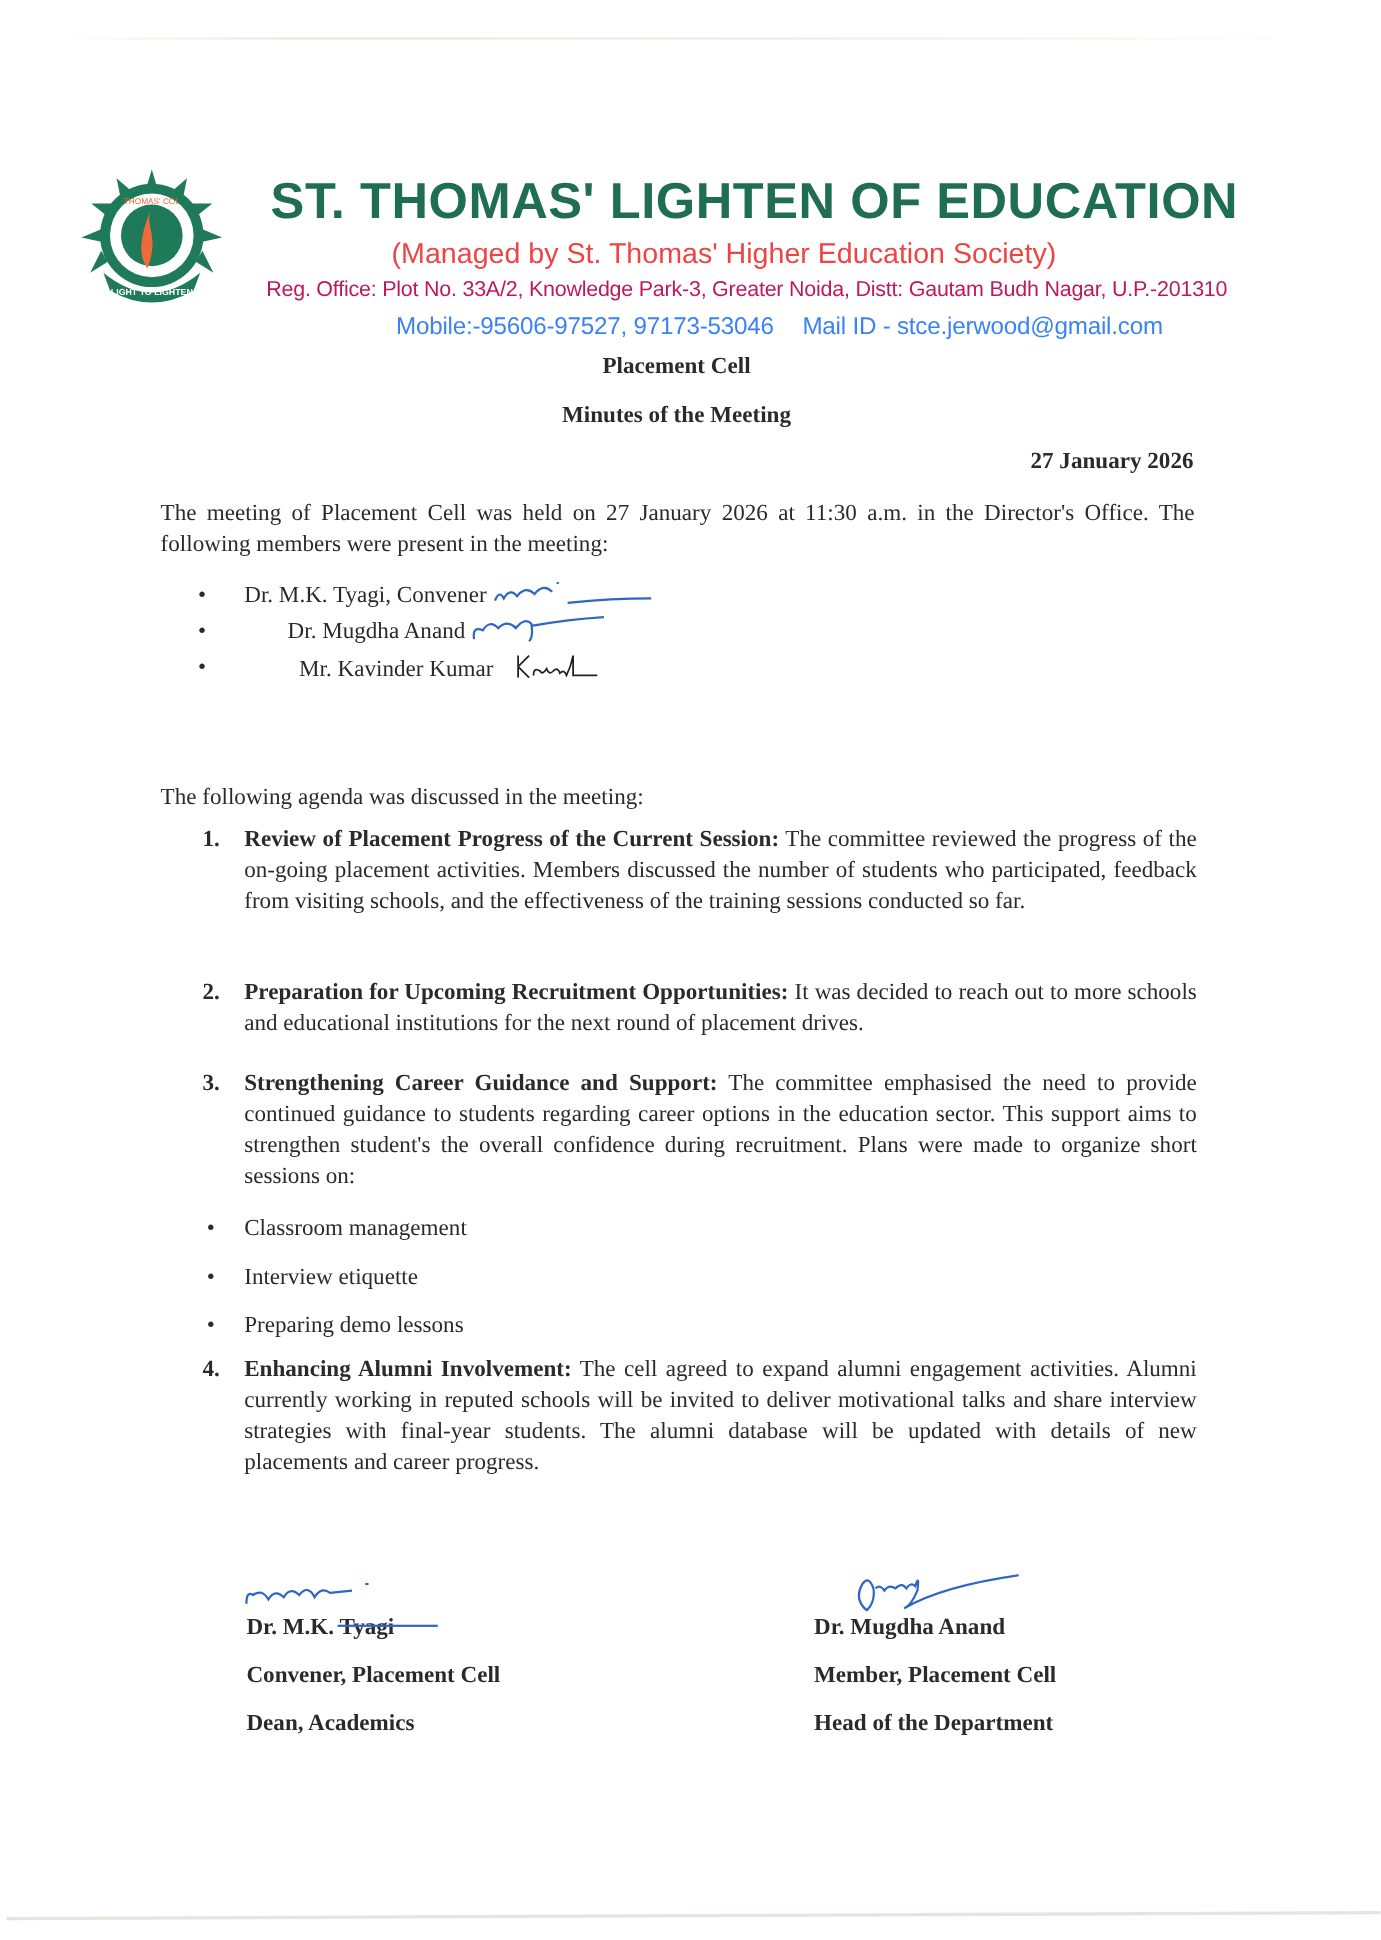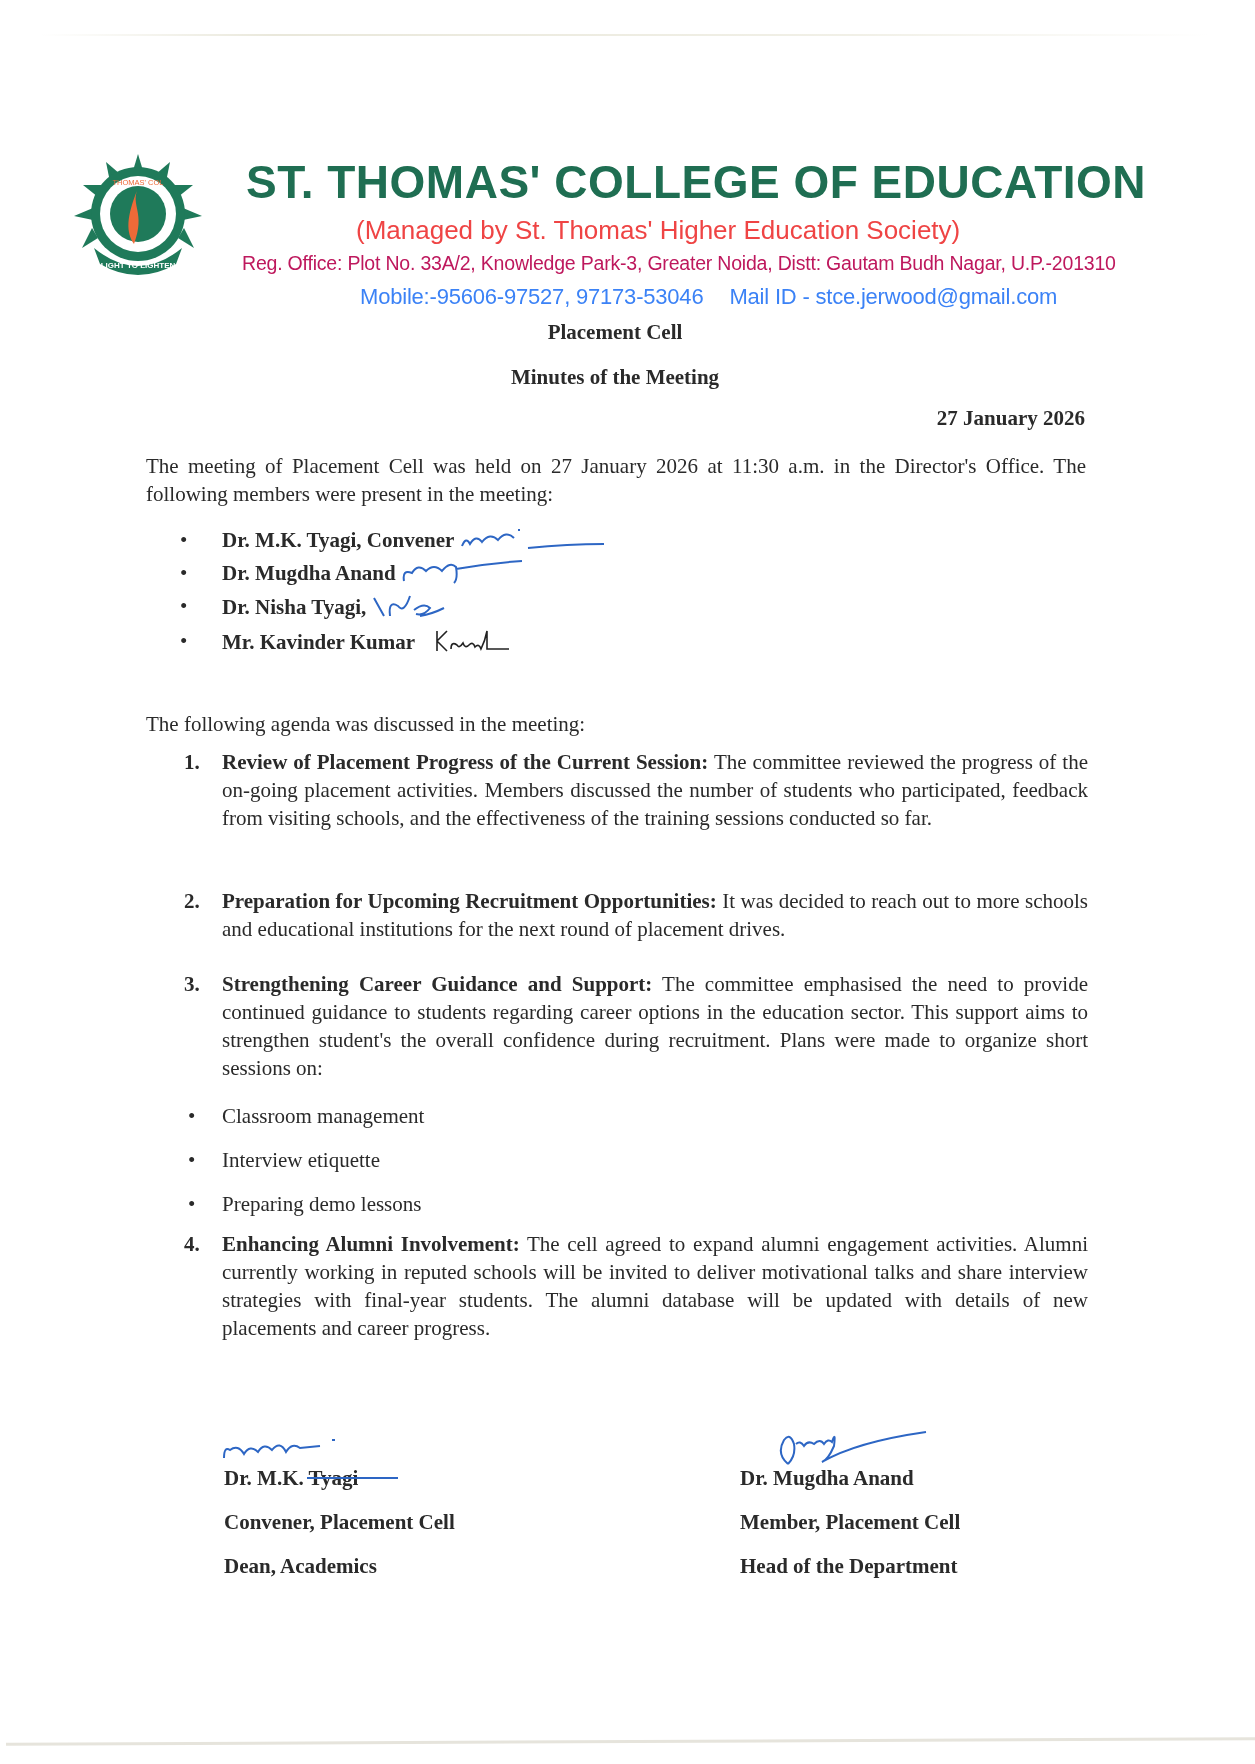--- a/index.html
+++ b/index.html
@@ -37,21 +37,21 @@
   
   .h-center { position: absolute; left: 0; width: 1230px; text-align: center; font-weight: bold; font-size: 21px; color: #2a2a2a; }
   .h-cell { top: 320px; }
   .h-minutes { top: 365px; }
   .date { position: absolute; right: 170px; top: 406px; font-weight: bold; font-size: 21px; }
 
   
   .para { position: absolute; left: 146px; width: 940px; font-size: 21px; line-height: 28px; text-align: justify; }
   .intro { top: 452px; }
   .members { position: absolute; left: 180px; top: 526px; margin: 0; padding: 0; list-style: none; }
-  .members li { position: relative; font-weight: bold; font-size: 21px; line-height: 28px; padding-left: 42px; white-space: nowrap; }
+  .members li { position: relative; font-weight: normal; font-size: 21px; line-height: 28px; padding-left: 42px; white-space: nowrap; text-align: center; }
   .members li::before { content: "\2022"; position: absolute; left: 0; top: 0; font-weight: normal; }
   .sig-inline { display: inline-block; vertical-align: middle; margin-left: 4px; }
 
   .agenda-intro { top: 710px; }
   .agenda-item { position: absolute; left: 184px; width: 904px; font-size: 21px; line-height: 28px; text-align: justify; }
   .agenda-item .num { position: absolute; left: 0; top: 0; font-weight: bold; }
   .agenda-item .txt { display: block; margin-left: 38px; }
   .agenda-item b { font-weight: bold; }
   .a1 { top: 748px; }
   .a2 { top: 887px; }
@@ -90,42 +90,39 @@
     </g>
     <circle cx="66" cy="62" r="47" fill="#1f7a5a"></circle>
     <circle cx="66" cy="62" r="38" fill="#ffffff"></circle>
     <circle cx="66" cy="62" r="28" fill="#1f7a5a"></circle>
     <path d="M66,36 C58,54 74,60 62,92 C54,80 54,66 66,36 Z" fill="#ee6a38"></path>
     <path d="M22,96 Q66,132 110,96 L104,112 Q66,134 28,112 Z" fill="#1f7a5a"></path>
     <text x="66" y="116" font-size="8" text-anchor="middle" fill="#ffffff" font-family="Liberation Sans, sans-serif" font-weight="bold">LIGHT TO LIGHTEN</text>
     <text x="66" y="33" font-size="7.5" text-anchor="middle" fill="#ee6a38" font-family="Liberation Sans, sans-serif">THOMAS' COL</text>
   </svg>
 </div>
-<div class="college-name">ST. THOMAS' COLLEGE OF EDUCATION</div>
+<div class="college-name">ST. THOMAS' LIGHTEN OF EDUCATION</div>
 <div class="managed">(Managed by St. Thomas' Higher Education Society)</div>
 <div class="reg-office">Reg. Office: Plot No. 33A/2, Knowledge Park-3, Greater Noida, Distt: Gautam Budh Nagar, U.P.-201310</div>
 <div class="contact">
   <span>Mobile:-95606-97527, 97173-53046</span><span class="mail">Mail ID - stce.jerwood@gmail.com</span>
 </div>
 
 <div class="h-center h-cell">Placement Cell</div>
 <div class="h-center h-minutes">Minutes of the Meeting</div>
 <div class="date">27 January 2026</div>
 
 <div class="para intro">The meeting of Placement Cell was held on 27 January 2026 at 11:30 a.m. in the Director's Office. The following members were present in the meeting:</div>
 
 <ul class="members">
   <li><span>Dr. M.K. Tyagi, Convener</span><span class="sig-inline"><svg width="150" height="26" viewBox="0 0 150 26">
           <path d="M4,20 Q8,10 12,18 Q18,8 24,16 Q32,6 40,14 Q48,4 56,12 M60,4 l2,0 M70,22 Q110,18 146,18" stroke="#2d66c4" stroke-width="2" fill="none"></path>
         </svg></span></li>
   <li><span>Dr. Mugdha Anand</span><span class="sig-inline"><svg width="130" height="26" viewBox="0 0 130 26">
           <path d="M4,22 Q2,10 12,14 Q18,4 26,12 Q34,4 42,12 Q50,2 56,8 Q58,20 54,24 M56,10 Q90,4 122,2" stroke="#2d66c4" stroke-width="2" fill="none"></path>
-        </svg></span></li>
-  <li><span>Dr. Nisha Tyagi,</span><span class="sig-inline"><svg width="80" height="28" viewBox="0 0 80 28">
-          <path d="M4,6 L14,24 M20,24 Q18,8 28,14 Q34,22 40,4 M44,18 Q54,10 60,16 Q54,24 46,22 M50,24 Q62,22 74,16" stroke="#2d66c4" stroke-width="2" fill="none"></path>
         </svg></span></li>
   <li><span>Mr. Kavinder Kumar</span><span class="sig-inline" style="margin-left:18px"><svg width="80" height="28" viewBox="0 0 80 28">
           <path d="M4,4 L4,24 M4,14 L14,4 M4,14 L14,24 M18,22 Q18,14 24,18 Q26,22 30,16 Q32,22 36,18 Q40,14 42,20 Q46,16 48,22 Q52,14 54,4 L54,22 L76,22" stroke="#222" stroke-width="1.6" fill="none"></path>
         </svg></span></li>
 </ul>
 
 <div class="para agenda-intro">The following agenda was discussed in the meeting:</div>
 
 <div class="agenda-item a1">
   <span class="num">1.</span>

